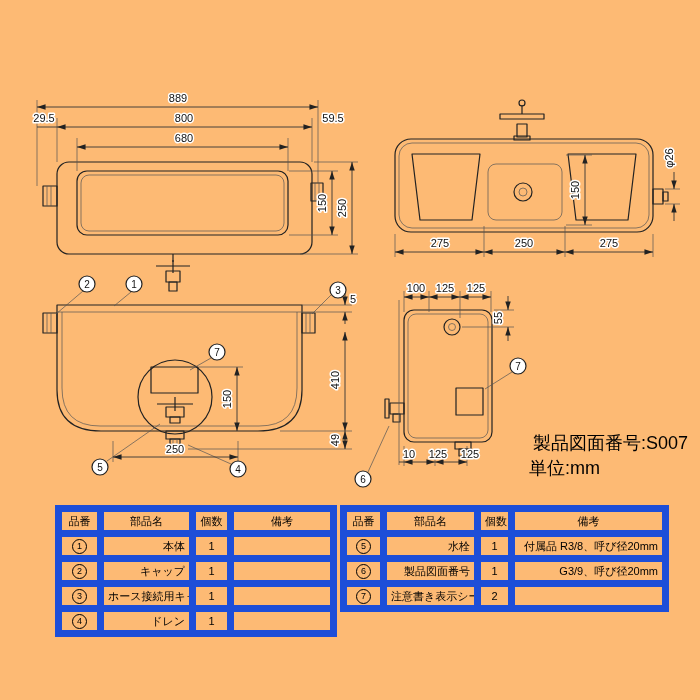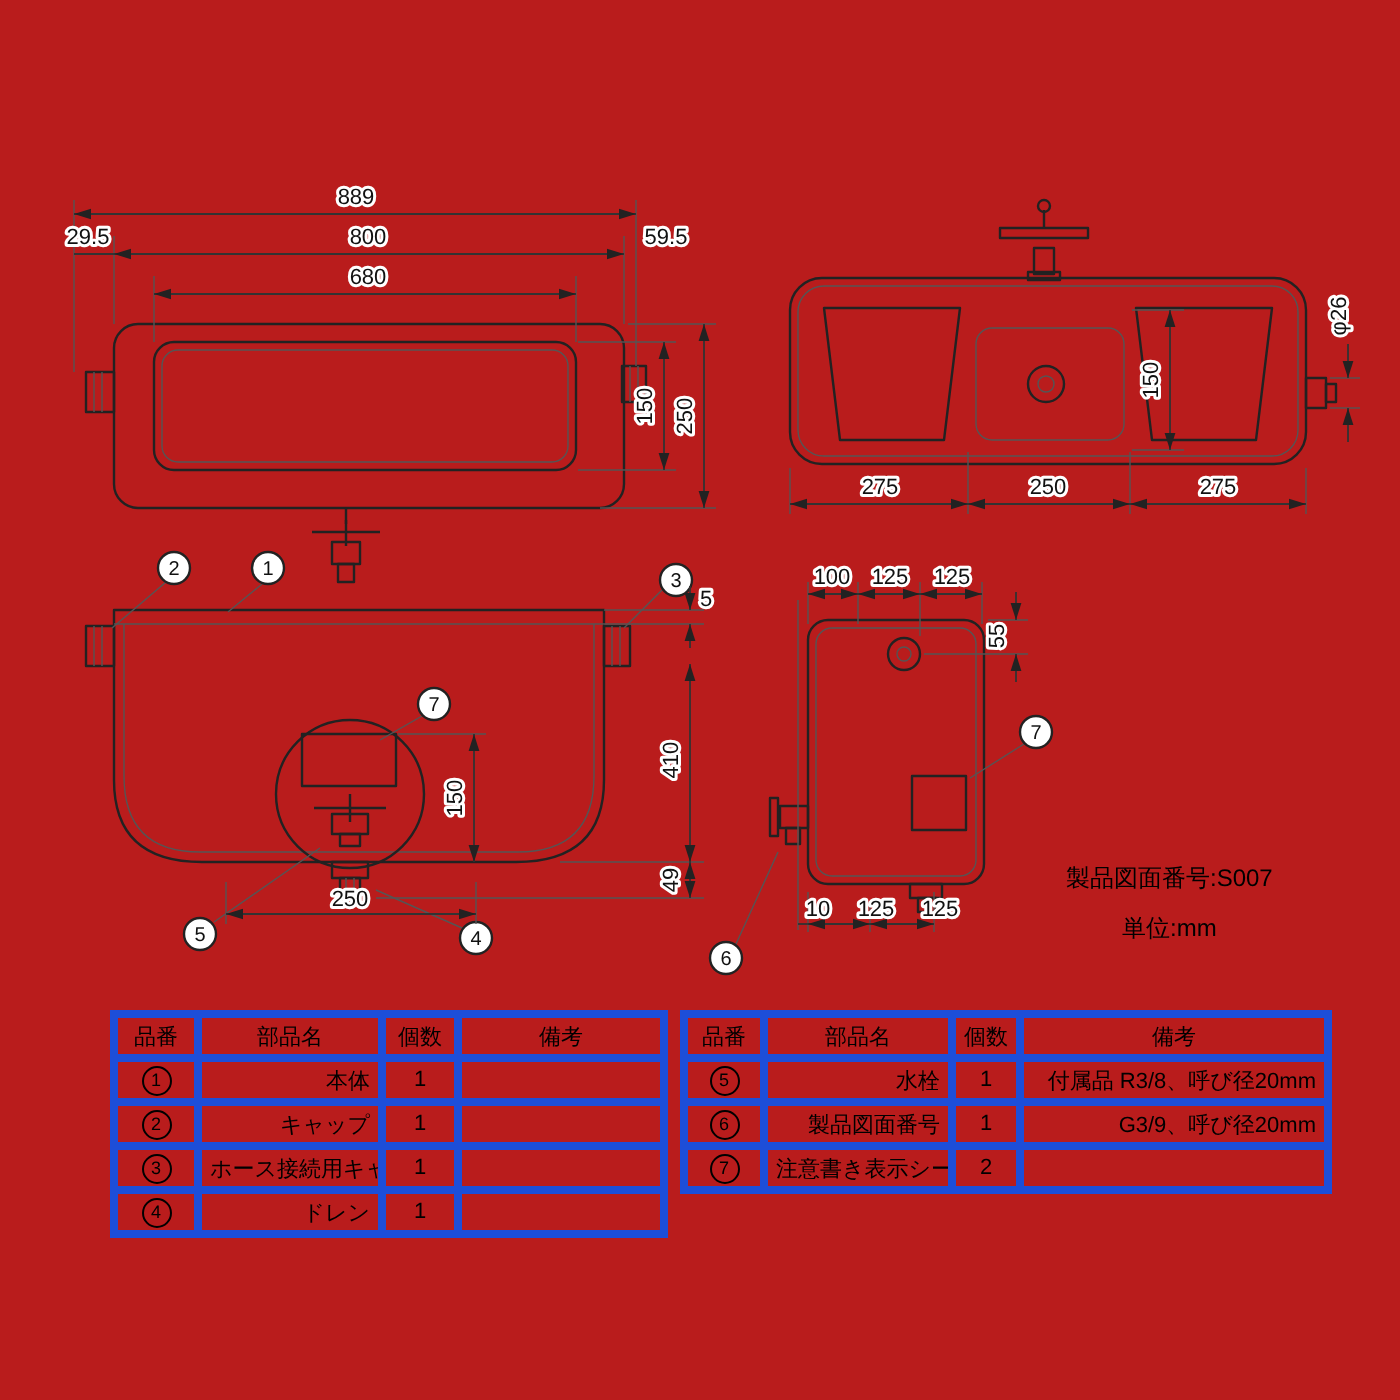--- a/index.html
+++ b/index.html
@@ -1,28 +1,28 @@
 <!DOCTYPE html>
 <html><head>
 <meta charset="utf-8">
 <style>
   html,body{margin:0;padding:0;background:#fff}
-  .page{position:relative;width:700px;height:700px;background:#b91c1c;overflow:hidden;
+  .page{position:relative;width:700px;height:700px;background:#fdba74;overflow:hidden;
         font-family:"Liberation Sans","DejaVu Sans",sans-serif;color:#000}
   svg{position:absolute;left:0;top:0}
   svg .ln{stroke:#222;stroke-width:1.2;fill:none;stroke-linejoin:round}
   svg .lnf{stroke:#222;stroke-width:1.2;fill:#fff;stroke-linejoin:round}
   svg .thin{stroke:#555;stroke-width:0.7;fill:none}
   svg .dim{stroke:#333;stroke-width:0.9;fill:none}
   svg text{font-family:"Liberation Sans","DejaVu Sans",sans-serif;font-size:11px;fill:#111;
            paint-order:stroke;stroke:#fff;stroke-width:3px;stroke-linejoin:round}
   svg text.co{font-size:10px;stroke-width:0}
-  .note{position:absolute;font-size:12px;color:#000;white-space:nowrap}
+  .note{position:absolute;font-size:18px;color:#000;white-space:nowrap}
   table.parts{position:absolute;border-collapse:collapse;font-size:11px;color:#000;table-layout:fixed}
-  table.parts th,table.parts td{border:4px solid #1d4ed8;padding:1px 4px;height:16px;overflow:hidden;white-space:nowrap}
+  table.parts th,table.parts td{border:7px solid #1d4ed8;padding:1px 4px;height:16px;overflow:hidden;white-space:nowrap}
   table.parts thead th{border-bottom:3px double #000;font-weight:normal;text-align:center}
   table.parts td.c{text-align:center}
   table.parts td.l{text-align:right}
   .cno{display:inline-flex;width:13px;height:13px;border:1px solid #000;border-radius:50%;
        align-items:center;justify-content:center;font-size:9px;line-height:1}
 </style>
 </head>
 <body>
 
 <div class="page">
@@ -274,21 +274,21 @@
     <line class="dim" x1="399" y1="462" x2="404" y2="462"></line>
     <line class="dim" x1="404" y1="462" x2="435" y2="462" marker-start="url(#ar)" marker-end="url(#ar)"></line>
     <line class="dim" x1="435" y1="462" x2="467" y2="462" marker-start="url(#ar)" marker-end="url(#ar)"></line>
     <text x="409" y="458" text-anchor="middle">10</text>
     <text x="438" y="458" text-anchor="middle">125</text>
     <text x="470" y="458" text-anchor="middle">125</text>
   </g>
 </svg>
 
 <div class="note" style="left:533px;top:431px">製品図面番号:S007</div>
-<div class="note" style="left:561px;top:456px">単位:mm</div>
+<div class="note" style="left:529px;top:456px">単位:mm</div>
 
 <table class="parts" style="left:55px;top:505px;width:275px">
   <colgroup>
         <col style="width:42px">
         <col style="width:92px">
         <col style="width:38px">
         <col style="width:103px">
       </colgroup>
   <thead>
     <tr>

